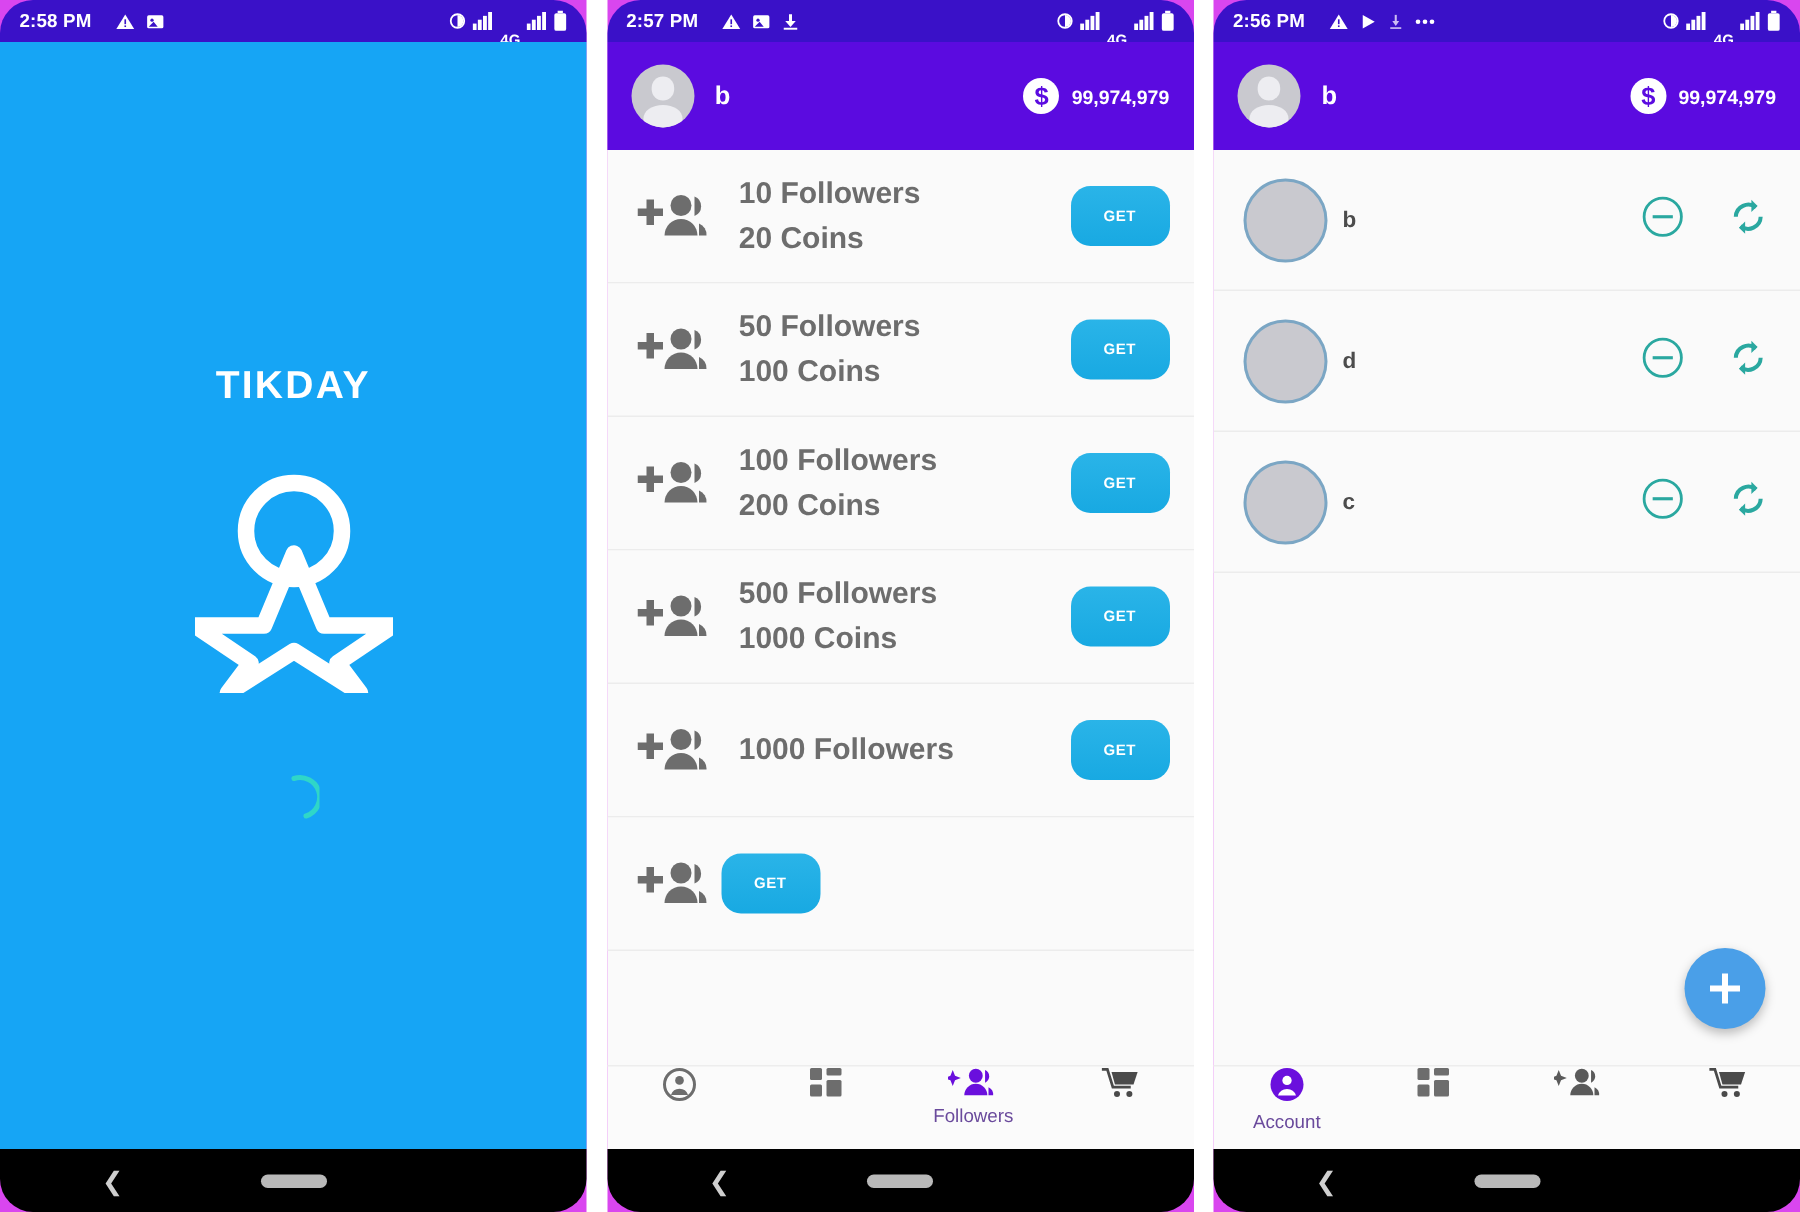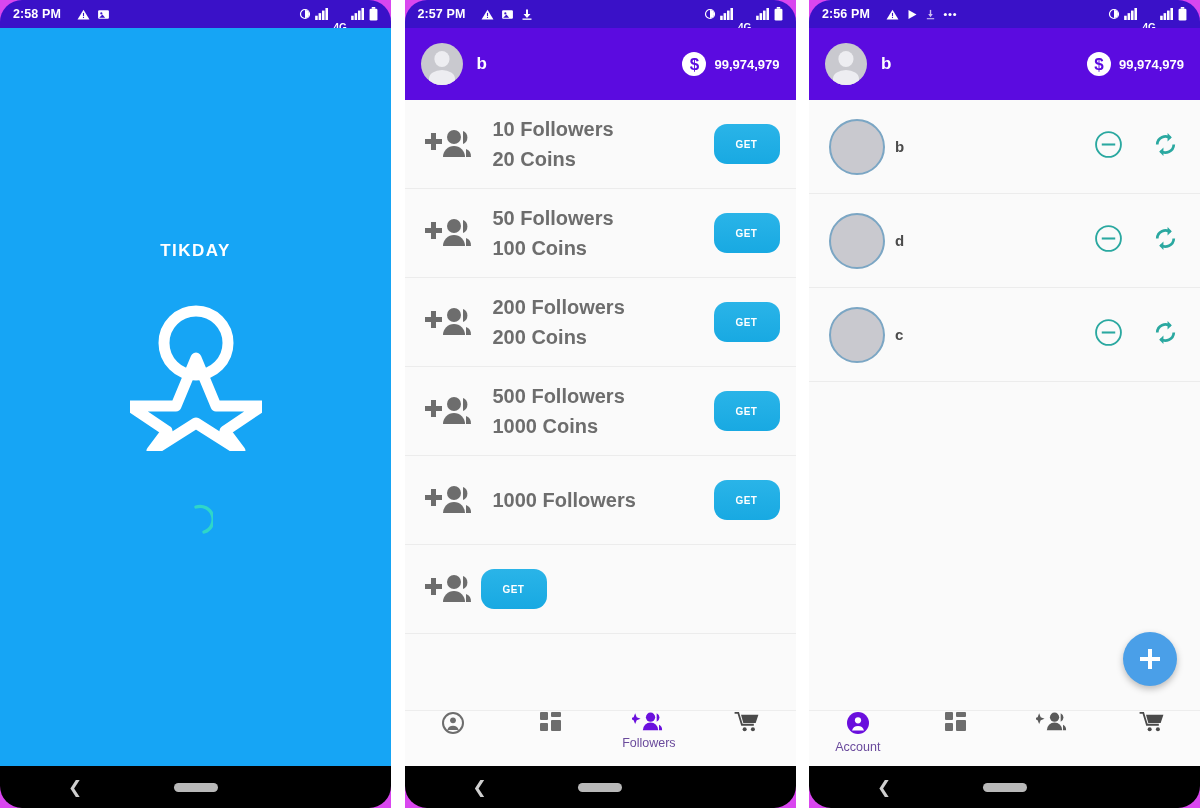--- a/index.html
+++ b/index.html
@@ -87,21 +87,21 @@
   .screen { flex: 1 1 auto; background: #fafafa; position: relative; overflow: hidden; }
 
   
   .splash {
     flex: 1 1 auto;
     background: #16a5f5;
     display: flex; flex-direction: column; align-items: center;
     position: relative;
   }
   .brand {
-    color: #ffffff; font-size: 17px; font-weight: bold;
+    color: #ffffff; font-size: 26px; font-weight: bold;
     letter-spacing: 1.5px; margin-top: 213px;
   }
   .logo { margin-top: 40px; }
   .spinner { margin-top: 48px; }
 
   
   .offer-row {
     height: 89px;
     display: flex; align-items: center;
     padding: 0 16px 0 20px;
@@ -371,21 +371,21 @@
         <svg width="52" height="34" viewBox="0 0 52 34">
             <rect x="0" y="12" width="17" height="5" fill="#6d6d6d"></rect>
             <rect x="6" y="6" width="5" height="17" fill="#6d6d6d"></rect>
             <circle cx="29" cy="10" r="7" fill="#6d6d6d"></circle>
             <path d="M18 30 a11 11 0 0 1 22 0 Z" fill="#6d6d6d"></path>
             <path d="M38 4 a7 7 0 0 1 0 13 Z" fill="#6d6d6d"></path>
             <path d="M41 22 a8 8 0 0 1 5 8 L41 30 Z" fill="#6d6d6d"></path>
           </svg>
       </span>
       <div class="offer-text">
-        <div>200 Followers</div>
+        <div>100 Followers</div>
         <div>200 Coins</div>
       </div>
       <button class="get-btn">GET</button>
     </div>
 
     <div class="offer-row">
       <span class="offer-icon">
         <svg width="52" height="34" viewBox="0 0 52 34">
             <rect x="0" y="12" width="17" height="5" fill="#6d6d6d"></rect>
             <rect x="6" y="6" width="5" height="17" fill="#6d6d6d"></rect>

